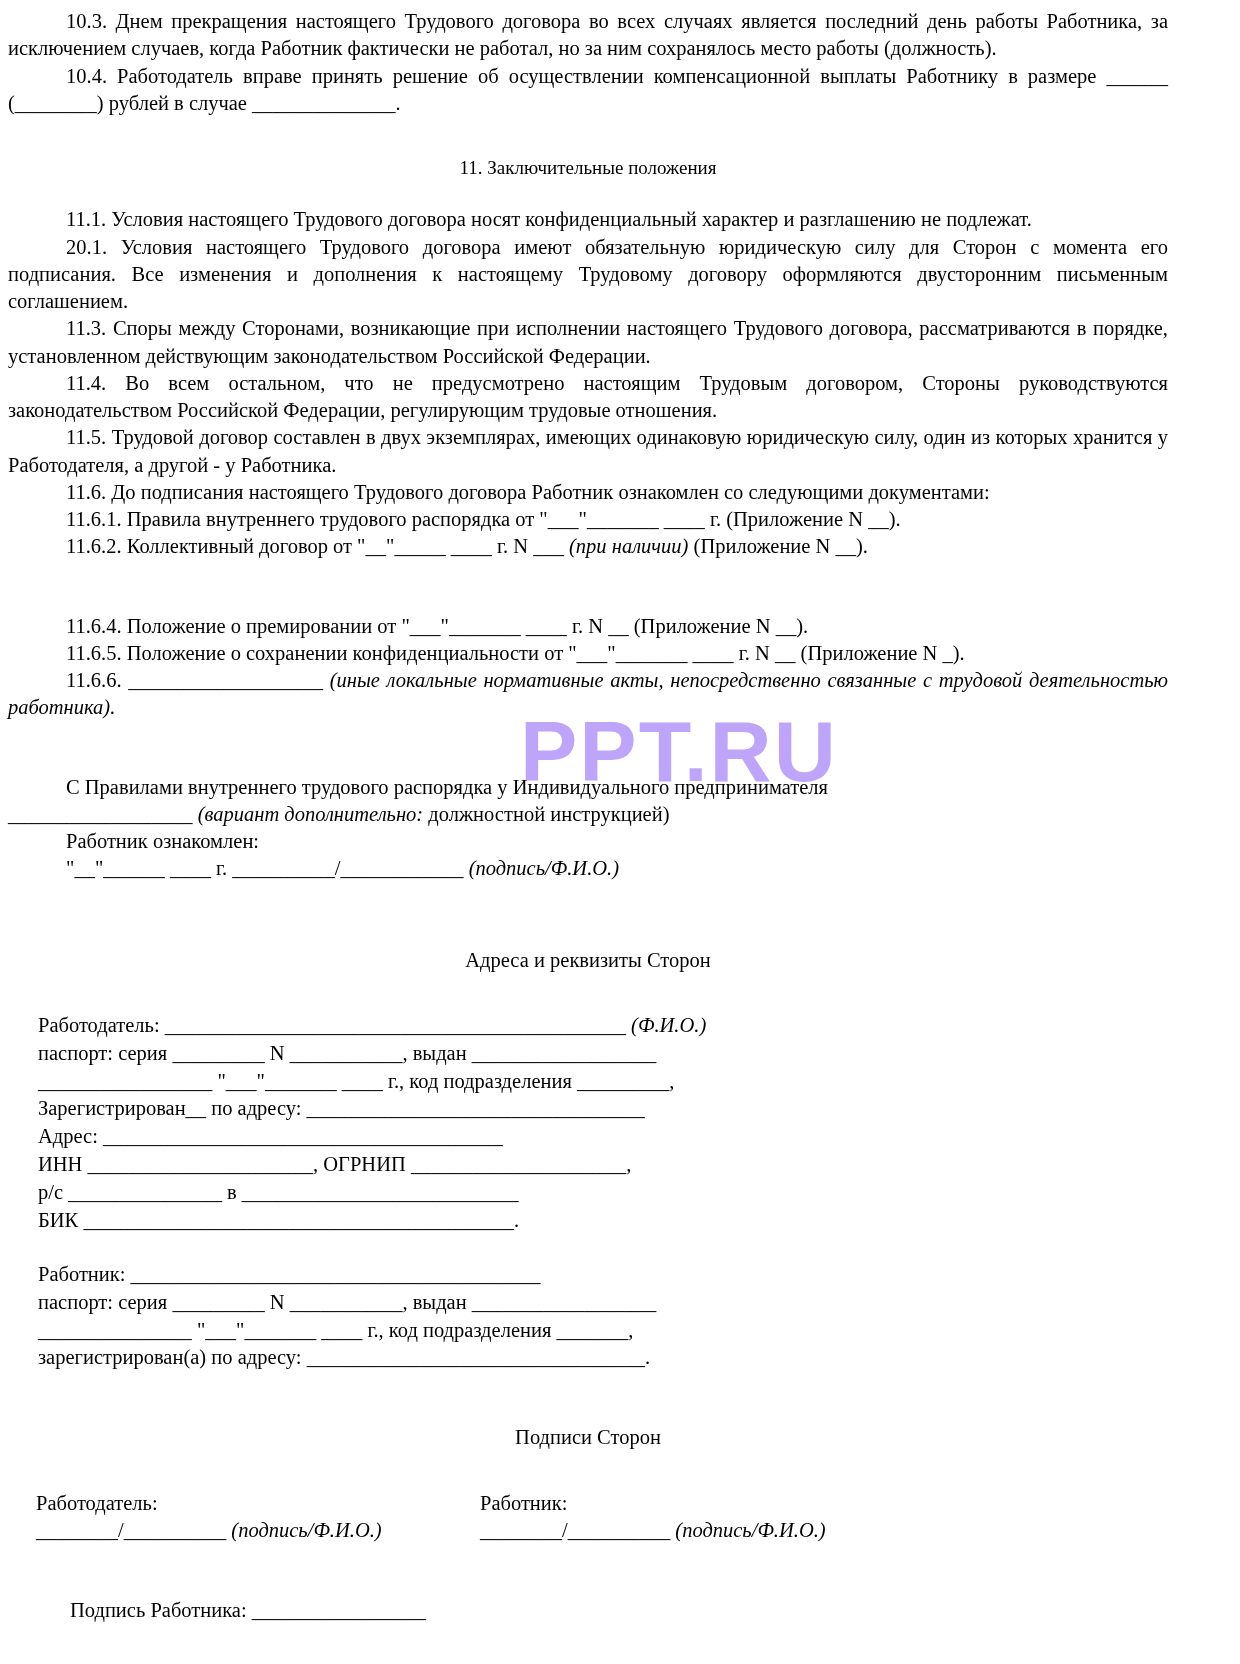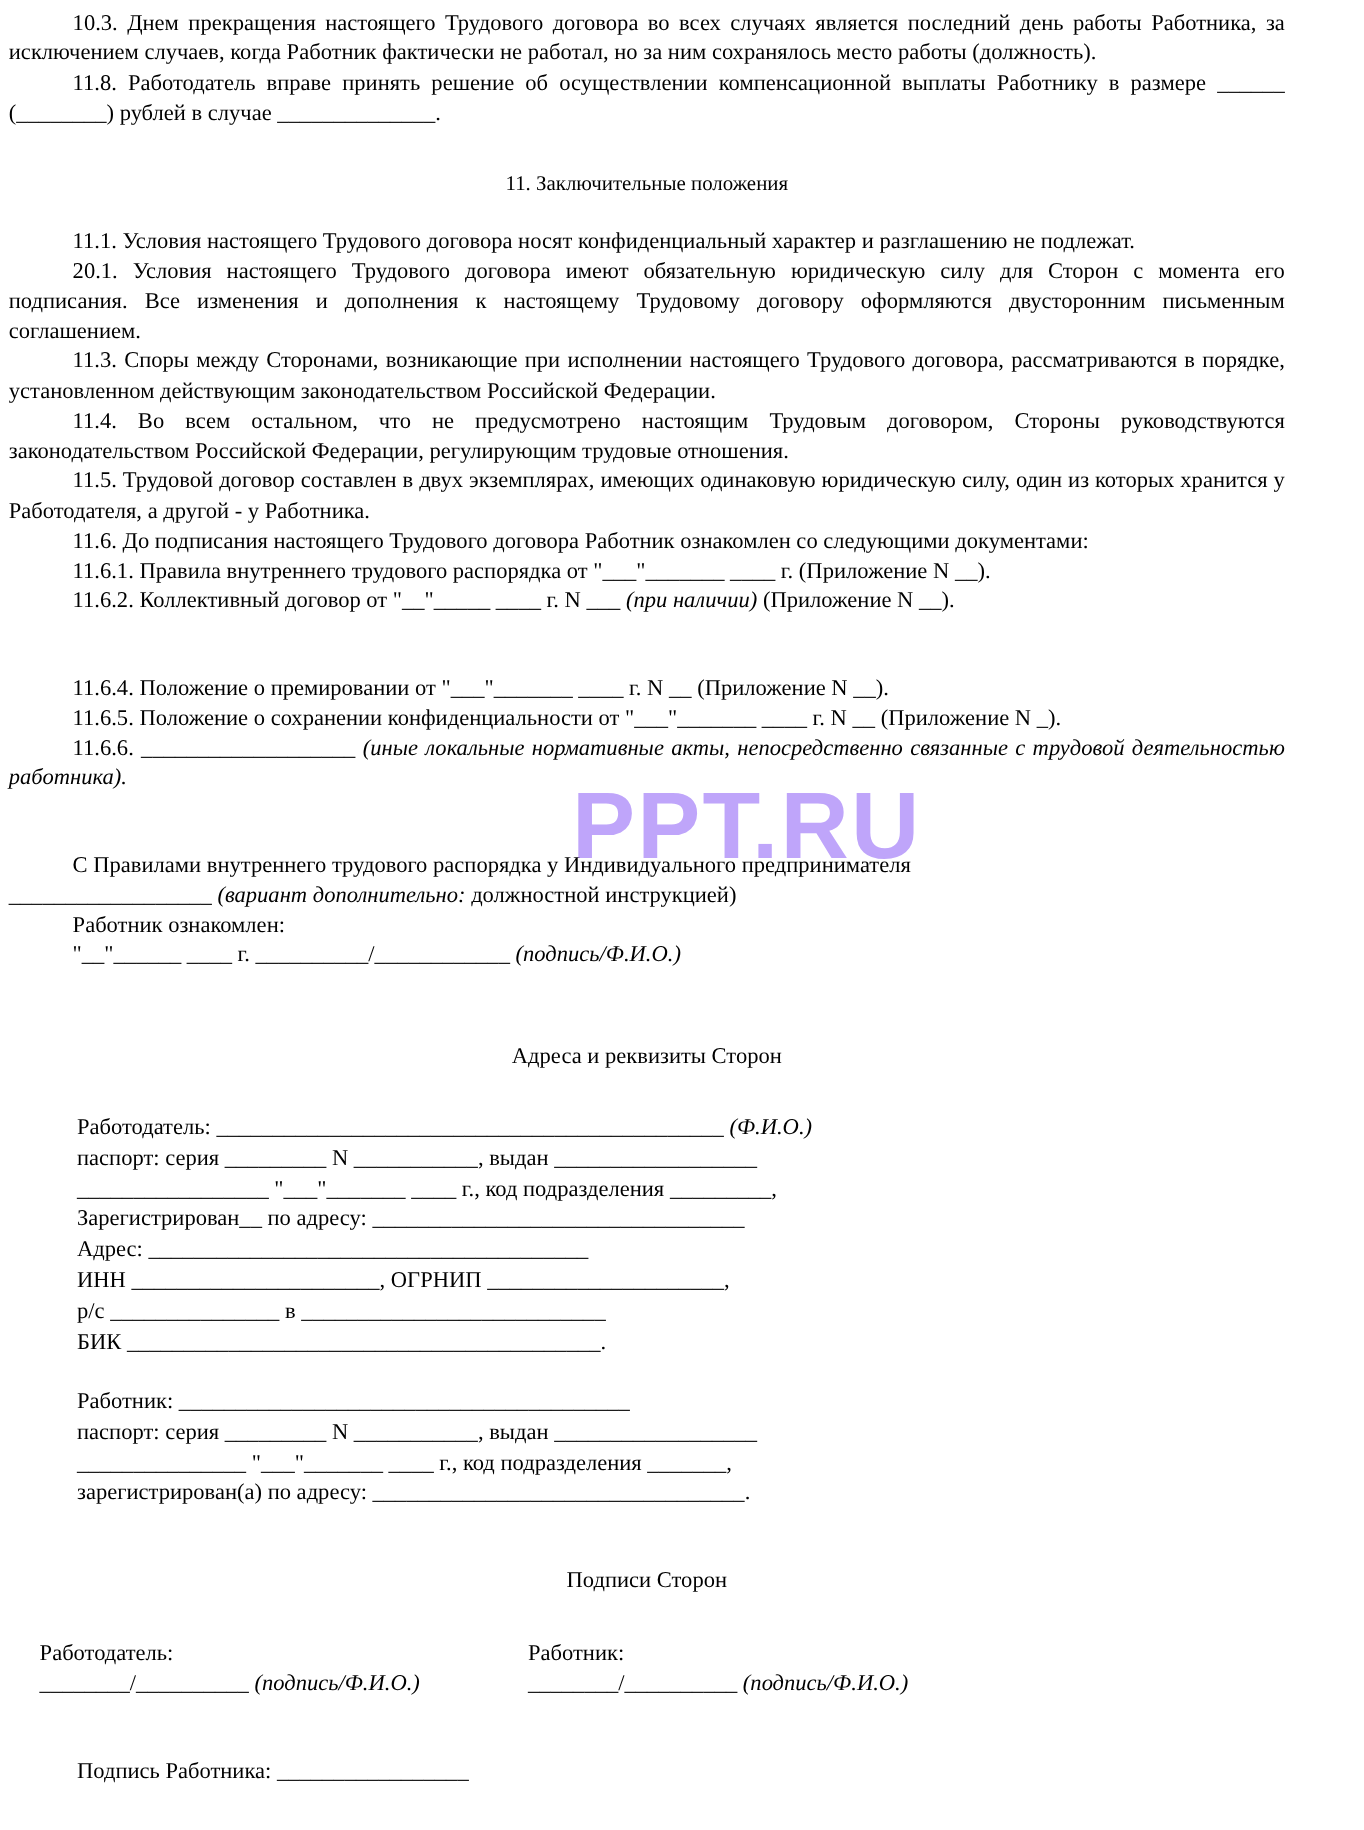--- a/index.html
+++ b/index.html
@@ -64,21 +64,21 @@
     margin: 0;
   }
   .gap-md { height: 26px; }
   .gap-lg { height: 38px; }
   .gap-xl { height: 52px; }
   .gap-xxl { height: 64px; }
   i, .ital { font-style: italic; }
   .blank { font-style: normal; letter-spacing: 0; }
   
   .req {
-    margin-left: 62px;
+    margin-left: 30px;
     font-size: 20.5px;
     line-height: 1.36;
     text-align: left;
   }
   .req div { white-space: nowrap; }
   .sig-row {
     margin-left: 28px;
     font-size: 20.5px;
     line-height: 1.36;
     display: flex;
@@ -98,21 +98,21 @@
 <body>
 
 <div class="page">
 
   <div class="watermark">PPT.RU</div>
 
   <div class="inner">
 
     <p class="indent">10.3. Днем прекращения настоящего Трудового договора во всех случаях является последний день работы Работника, за исключением случаев, когда Работник фактически не работал, но за ним сохранялось место работы (должность).</p>
 
-    <p class="indent"><span>11.8. Работодатель вправе принять решение об осуществлении компенсационной выплаты Работнику в размере </span><span class="blank">______</span><span> (________) рублей в случае </span><span class="blank">______________</span><span>.</span></p>
+    <p class="indent"><span>10.4. Работодатель вправе принять решение об осуществлении компенсационной выплаты Работнику в размере </span><span class="blank">______</span><span> (________) рублей в случае </span><span class="blank">______________</span><span>.</span></p>
 
     <div class="gap-lg"></div>
 
     <p class="center">11. Заключительные положения</p>
 
     <div class="gap-md"></div>
 
     <p class="indent">11.1. Условия настоящего Трудового договора носят конфиденциальный характер и разглашению не подлежат.</p>
     <p class="indent">20.1. Условия настоящего Трудового договора имеют обязательную юридическую силу для Сторон с момента его подписания. Все изменения и дополнения к настоящему Трудовому договору оформляются двусторонним письменным соглашением.</p>
     <p class="indent">11.3. Споры между Сторонами, возникающие при исполнении настоящего Трудового договора, рассматриваются в порядке, установленном действующим законодательством Российской Федерации.</p>

